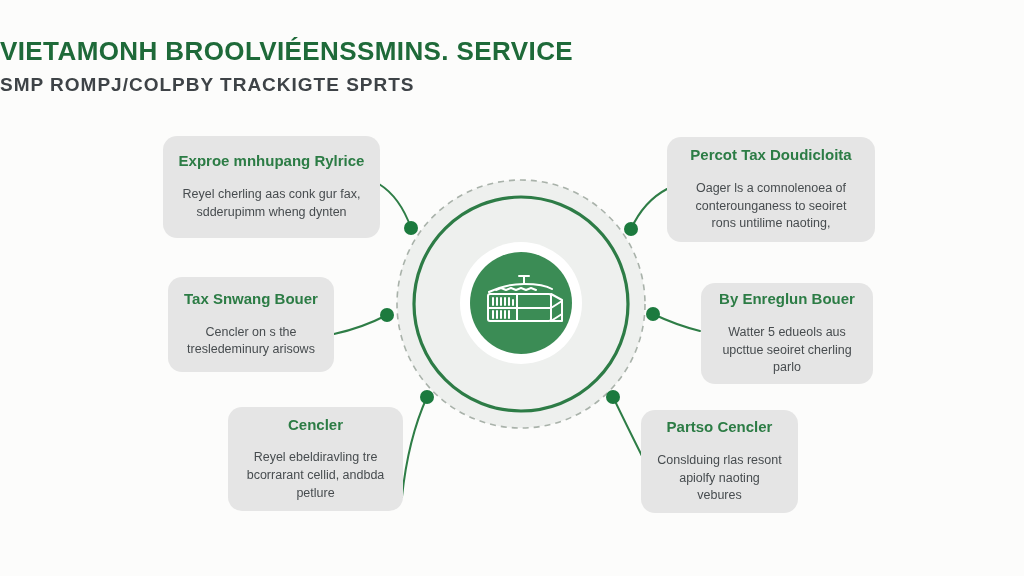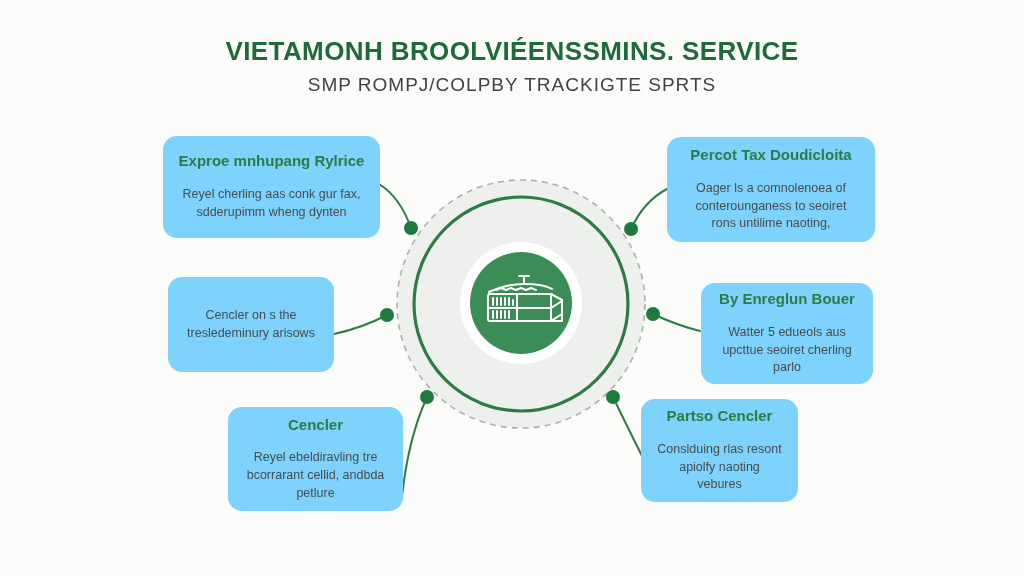--- a/index.html
+++ b/index.html
@@ -1,30 +1,30 @@
 <!DOCTYPE html>
 <html><head>
 <meta charset="utf-8">
 <style>
   html,body{margin:0;padding:0;}
   body{font-family:"Liberation Sans","DejaVu Sans",sans-serif;background:#ffffff;}
   .stage{position:relative;width:1024px;height:576px;background:#fcfcfb;overflow:hidden;}
-  .header{position:absolute;left:0;top:36px;width:1024px;text-align:center;}
+  .header{position:absolute;left:0;top:36px;width:1024px;text-align:left;}
   .header .title{font-size:26px;font-weight:bold;color:#1e6a39;letter-spacing:.4px;margin:0;}
-  .header .subtitle{font-size:19px;font-weight:400;color:#3e4347;letter-spacing:1px;margin-top:7px;}
-  .card{position:absolute;background:#7dd3fc;border-radius:14px;display:flex;flex-direction:column;
+  .header .subtitle{font-size:19px;font-weight:700;color:#3e4347;letter-spacing:1px;margin-top:7px;}
+  .card{position:absolute;background:#e5e5e5;border-radius:14px;display:flex;flex-direction:column;
         align-items:center;justify-content:center;text-align:center;padding:10px 15px;box-sizing:border-box;gap:8px;}
   .card .c-title{font-size:15px;font-weight:bold;color:#2c7c45;margin-bottom:7px;line-height:1.25;}
   .card .c-body{font-size:12.5px;color:#474c4f;line-height:1.42;}
   .card-tl{left:163px;top:136px;width:217px;height:102px;}
   .card-ml{left:168px;top:277px;width:166px;height:95px;}
   .card-bl{left:228px;top:407px;width:175px;height:104px;}
   .card-tr{left:667px;top:137px;width:208px;height:105px;}
   .card-mr{left:701px;top:283px;width:172px;height:101px;}
-  .card-br{left:641px;top:399px;width:157px;height:103px;}
+  .card-br{left:641px;top:410px;width:157px;height:103px;}
   svg.overlay{position:absolute;left:0;top:0;pointer-events:none;}
 </style>
 </head>
 <body>
 
 <div class="stage">
 
   <svg class="overlay" width="1024" height="576" viewBox="0 0 1024 576">
 
     <circle cx="521" cy="304" r="124" fill="#eef0ee" stroke="#a9b2aa" stroke-width="1.6" stroke-dasharray="6 5"></circle>
@@ -69,20 +69,21 @@
   <div class="header">
     <div class="title">VIETAMONH BROOLVIÉENSSMINS. SERVICE</div>
     <div class="subtitle">SMP ROMPJ/COLPBY TRACKIGTE SPRTS</div>
   </div>
 
   <div class="card card-tl">
     <div class="c-title">Exproe mnhupang Rylrice</div>
     <div class="c-body">Reyel cherling aas conk gur fax, sdderupimm wheng dynten</div>
   </div>
   <div class="card card-ml">
+    <div class="c-title">Tax Snwang Bouer</div>
     <div class="c-body">Cencler on s the tresledeminury arisows</div>
   </div>
   <div class="card card-bl">
     <div class="c-title">Cencler</div>
     <div class="c-body">Reyel ebeldiravling tre bcorrarant cellid, andbda petlure</div>
   </div>
   <div class="card card-tr">
     <div class="c-title">Percot Tax Doudicloita</div>
     <div class="c-body">Oager ls a comnolenoea of conterounganess to seoiret rons untilime naoting,</div>
   </div>

